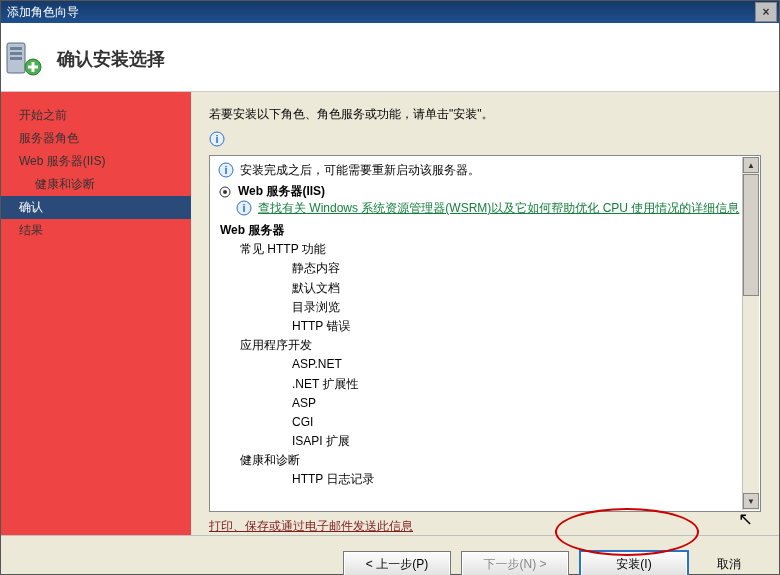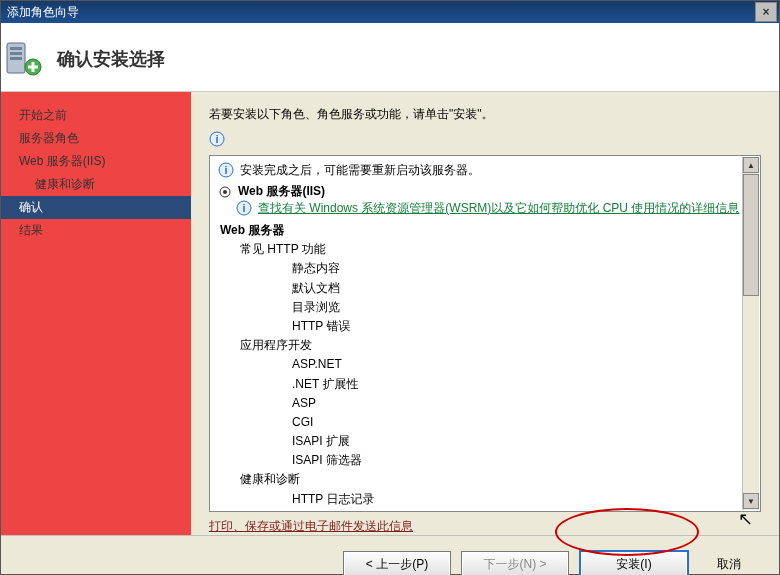--- a/index.html
+++ b/index.html
@@ -125,21 +125,20 @@
               <div class="lvl3">静态内容</div>
               <div class="lvl3">默认文档</div>
               <div class="lvl3">目录浏览</div>
               <div class="lvl3">HTTP 错误</div>
               <div class="lvl2">应用程序开发</div>
               <div class="lvl3">ASP.NET</div>
               <div class="lvl3">.NET 扩展性</div>
               <div class="lvl3">ASP</div>
               <div class="lvl3">CGI</div>
               <div class="lvl3">ISAPI 扩展</div>
-              <div class="lvl3">ISAPI 筛选器</div>
               <div class="lvl2">健康和诊断</div>
               <div class="lvl3">HTTP 日志记录</div>
             </div>
         </div>
 
         <div class="scrollbar">
           <div class="sb-btn">▲</div>
           <div class="sb-thumb"></div>
           <div style="position:absolute;bottom:1px;left:0;right:0;">
             <div class="sb-btn">▼</div>

